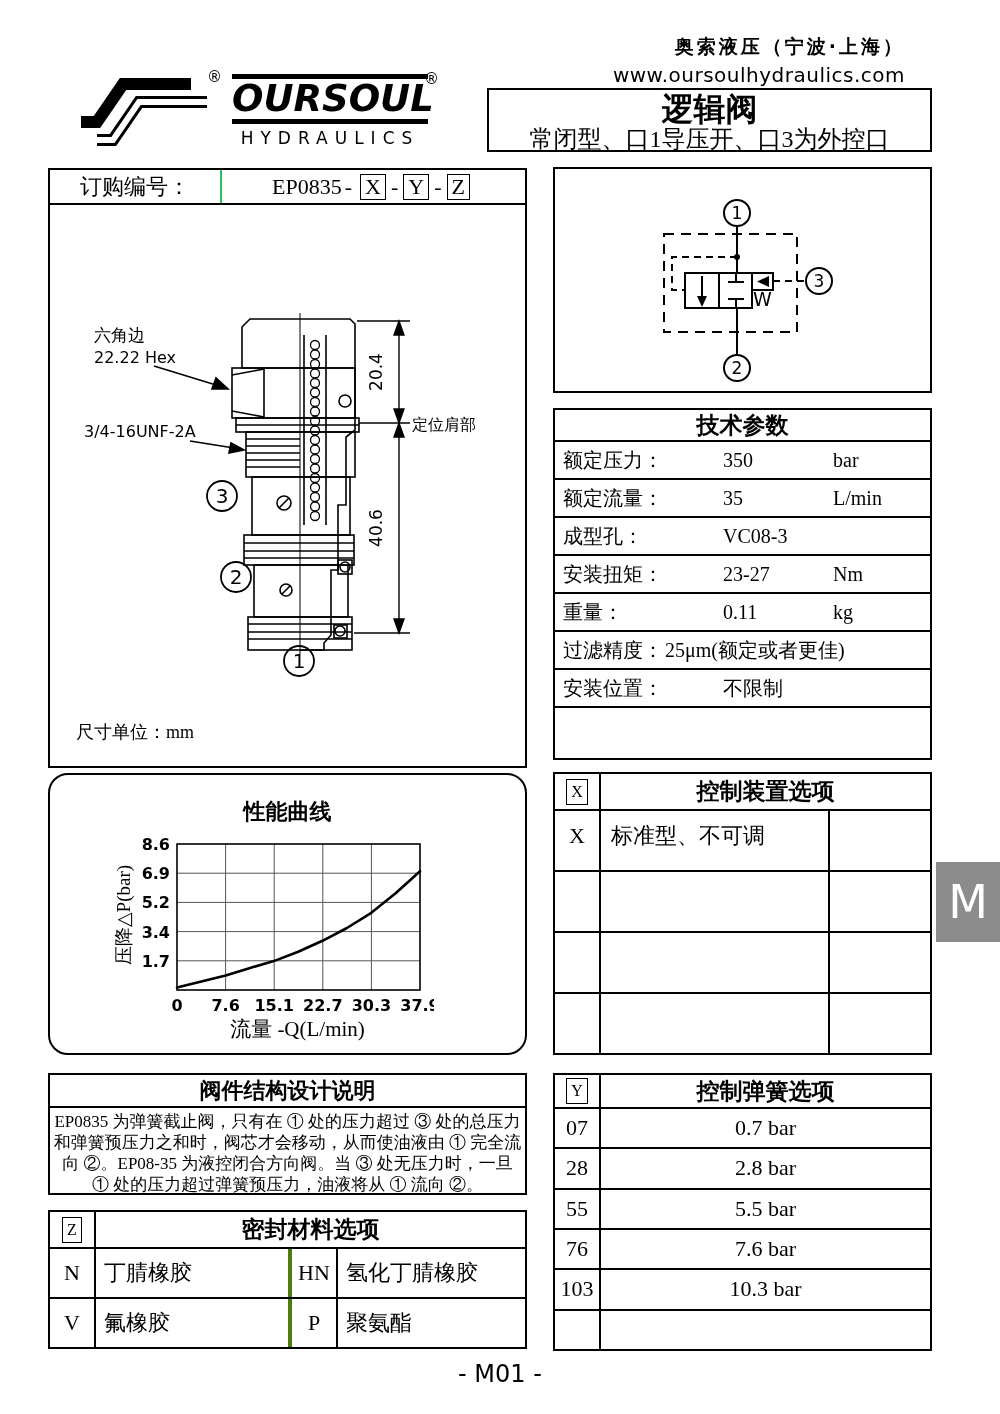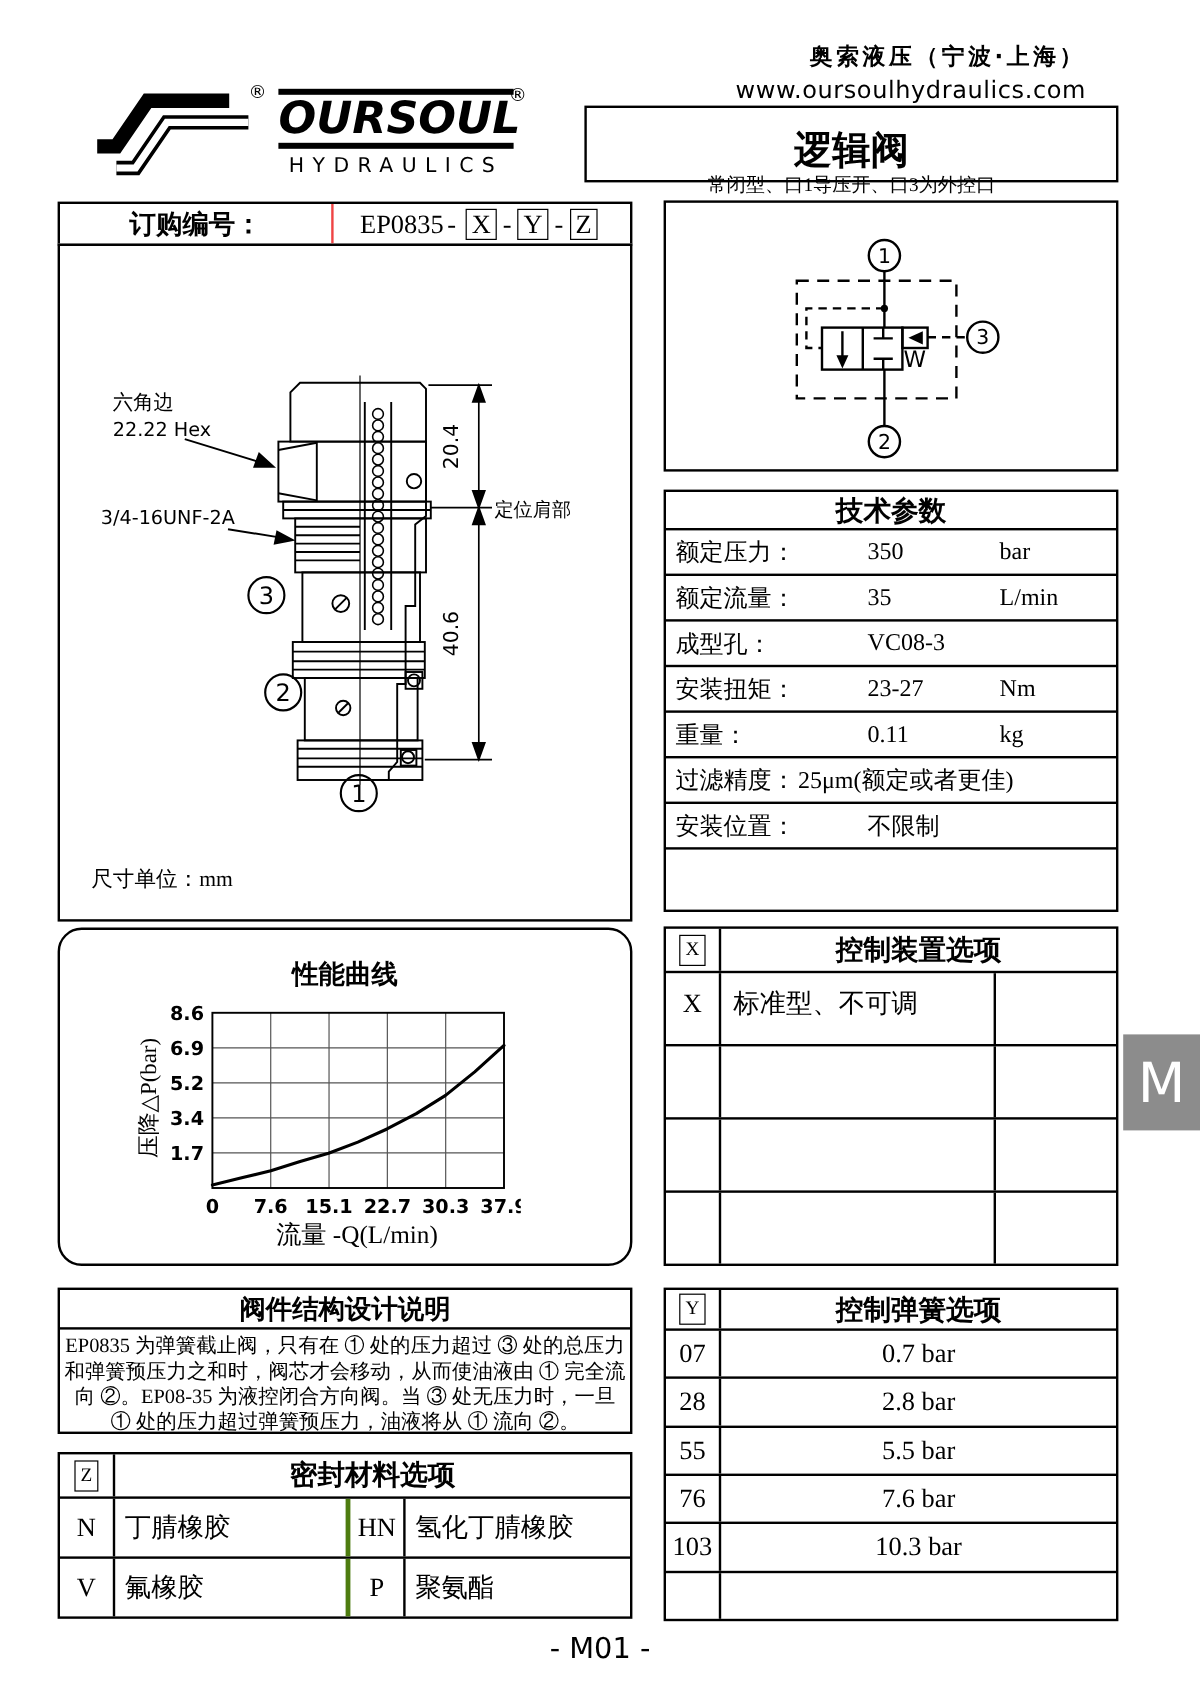--- a/index.html
+++ b/index.html
@@ -19,27 +19,27 @@
     font-weight:bold; font-style:italic; font-size:37px; letter-spacing:0px;
     line-height:40px; text-align:center; }
   .brand-sub { font-family:"DejaVu Sans","Liberation Sans",sans-serif;
     font-size:17px; letter-spacing:7px; text-align:center; margin-top:4px; }
   .reg { font-family:"DejaVu Sans",sans-serif; font-size:15px; }
   .co-lines { left:500px; top:34px; width:405px; text-align:right;
     font-family:"DejaVu Sans","Liberation Sans",sans-serif; }
   .co-name { font-size:19px; font-weight:bold; letter-spacing:3px; }
   .co-web { font-size:20px; margin-top:3px; letter-spacing:0.5px; }
   .title-box { left:487px; top:88px; width:445px; height:64px; border-width:2.5px; text-align:center; }
-  .title-main { font-size:32px; font-weight:bold; line-height:36px; margin-top:17px; }
-  .title-sub { font-size:16px; line-height:24px; }
+  .title-main { font-size:32px; font-weight:bold; line-height:36px; margin-top:1px; }
+  .title-sub { font-size:24px; line-height:24px; }
 
   
   .order-row { left:48px; top:168px; width:479px; height:37px; display:flex; }
-  .order-row .c1 { width:228px; border-right:2px solid #ef4444; display:flex;
-    align-items:center; justify-content:center; font-size:22px; font-weight:bold; }
+  .order-row .c1 { width:172px; border-right:2px solid #22c55e; display:flex;
+    align-items:center; justify-content:center; font-size:22px; font-weight:normal; }
   .order-row .c2 { flex:1; display:flex; align-items:center; justify-content:center; font-size:22px; }
   .blet { display:inline-block; border:1.5px solid #000; padding:0 4px; margin:0 5px; line-height:24px; }
 
   
   .drawing-box { left:48px; top:203px; width:479px; height:565px; }
   .unit-note { left:26px; top:515px; font-size:18px; }
 
   
   .symbol-box { left:553px; top:167px; width:379px; height:226px; }
 

